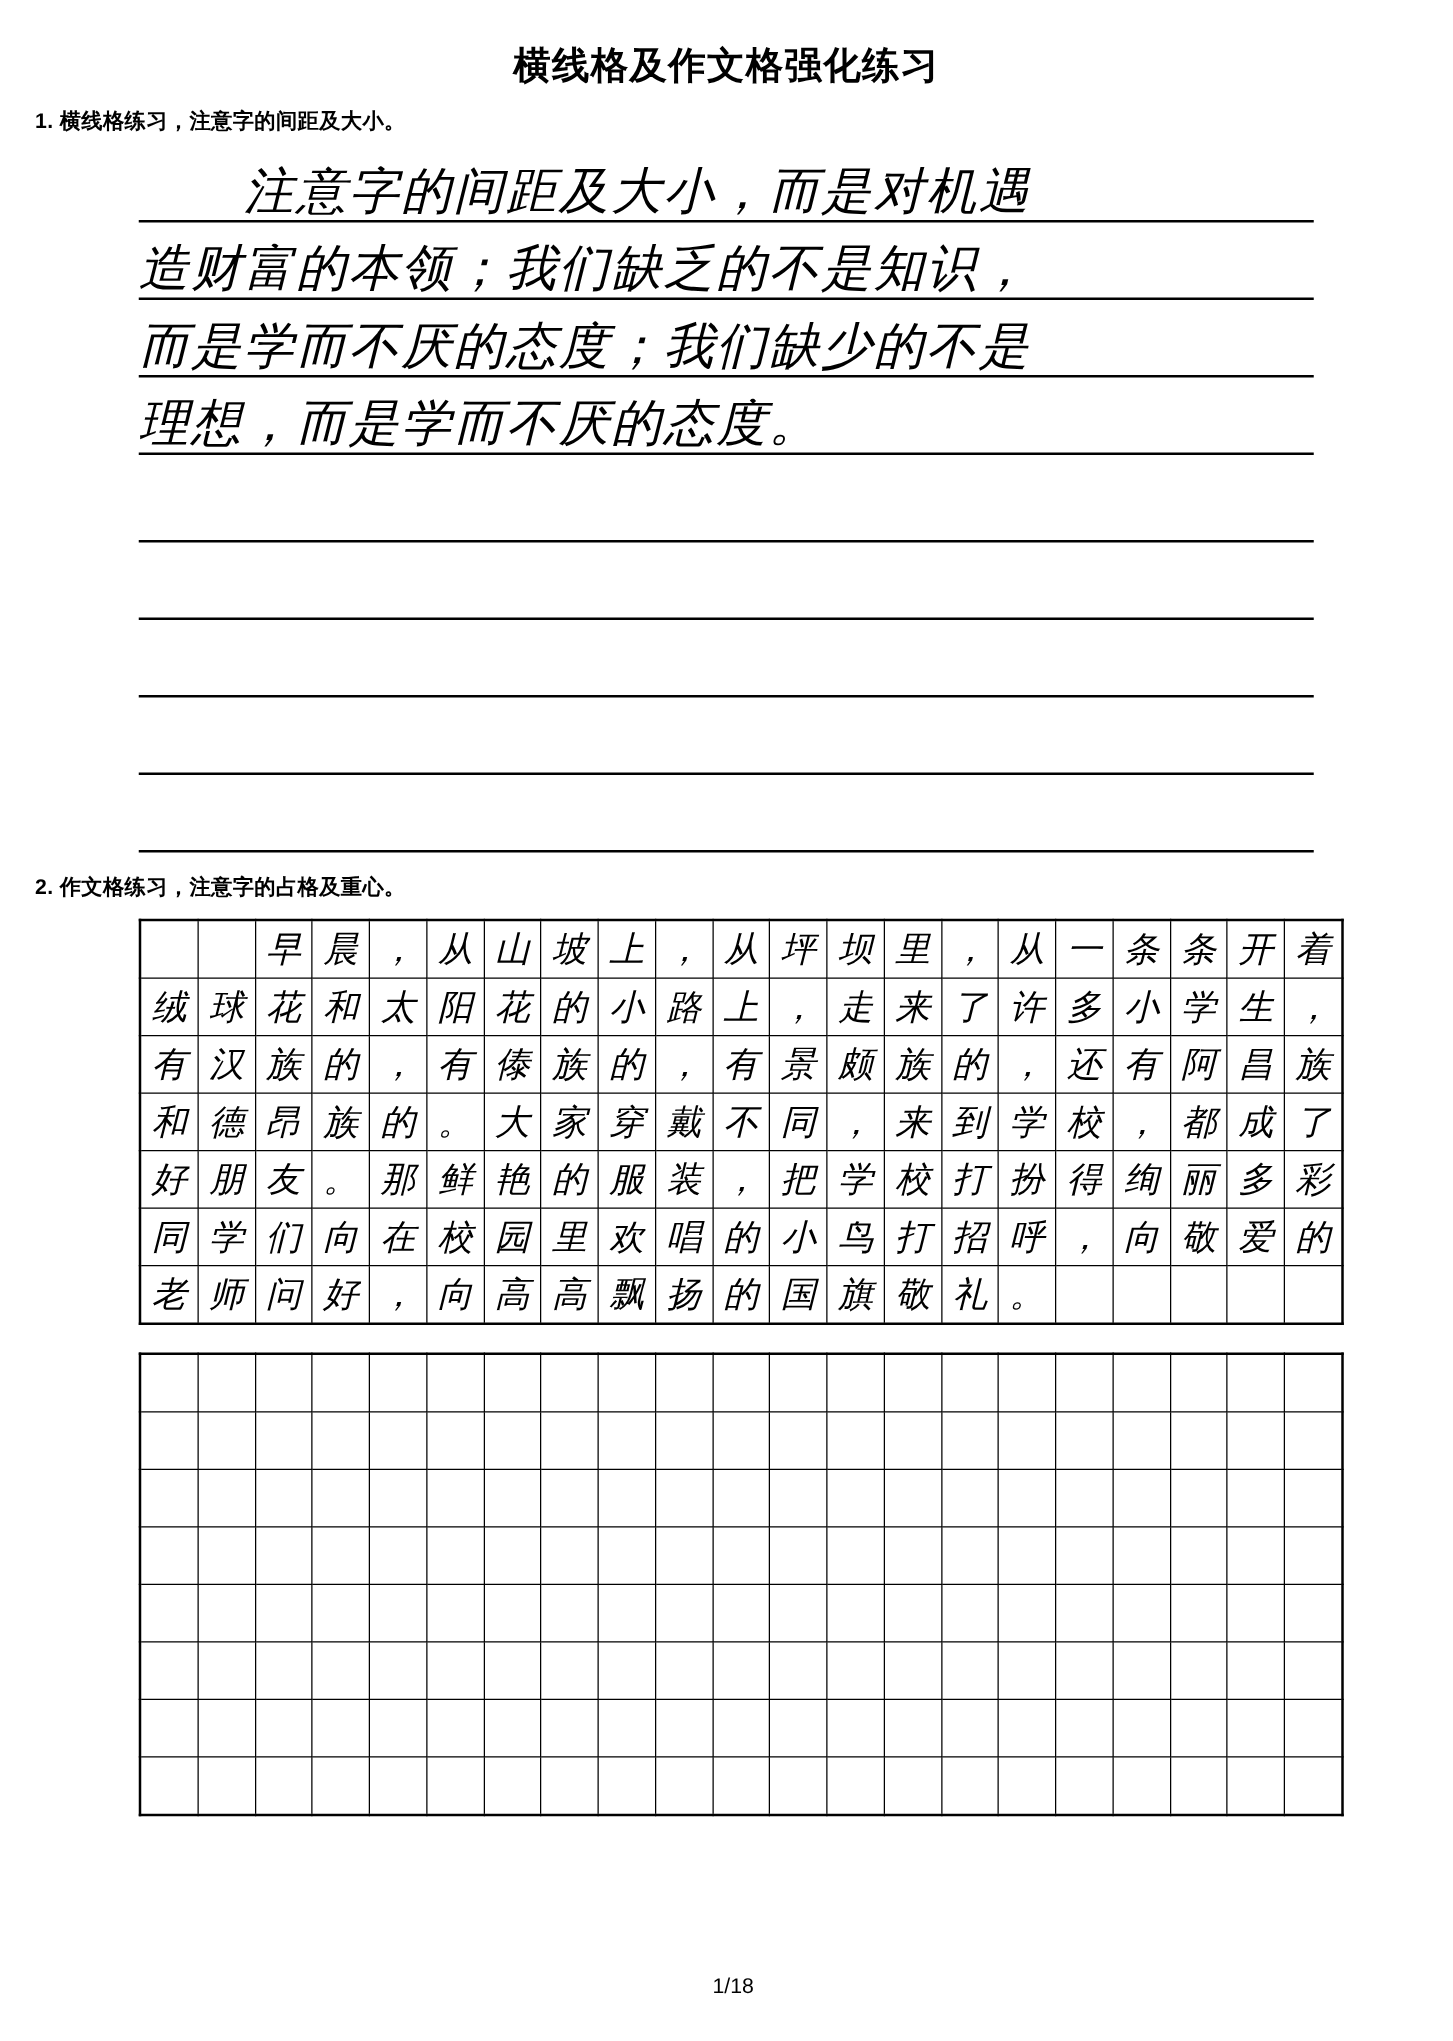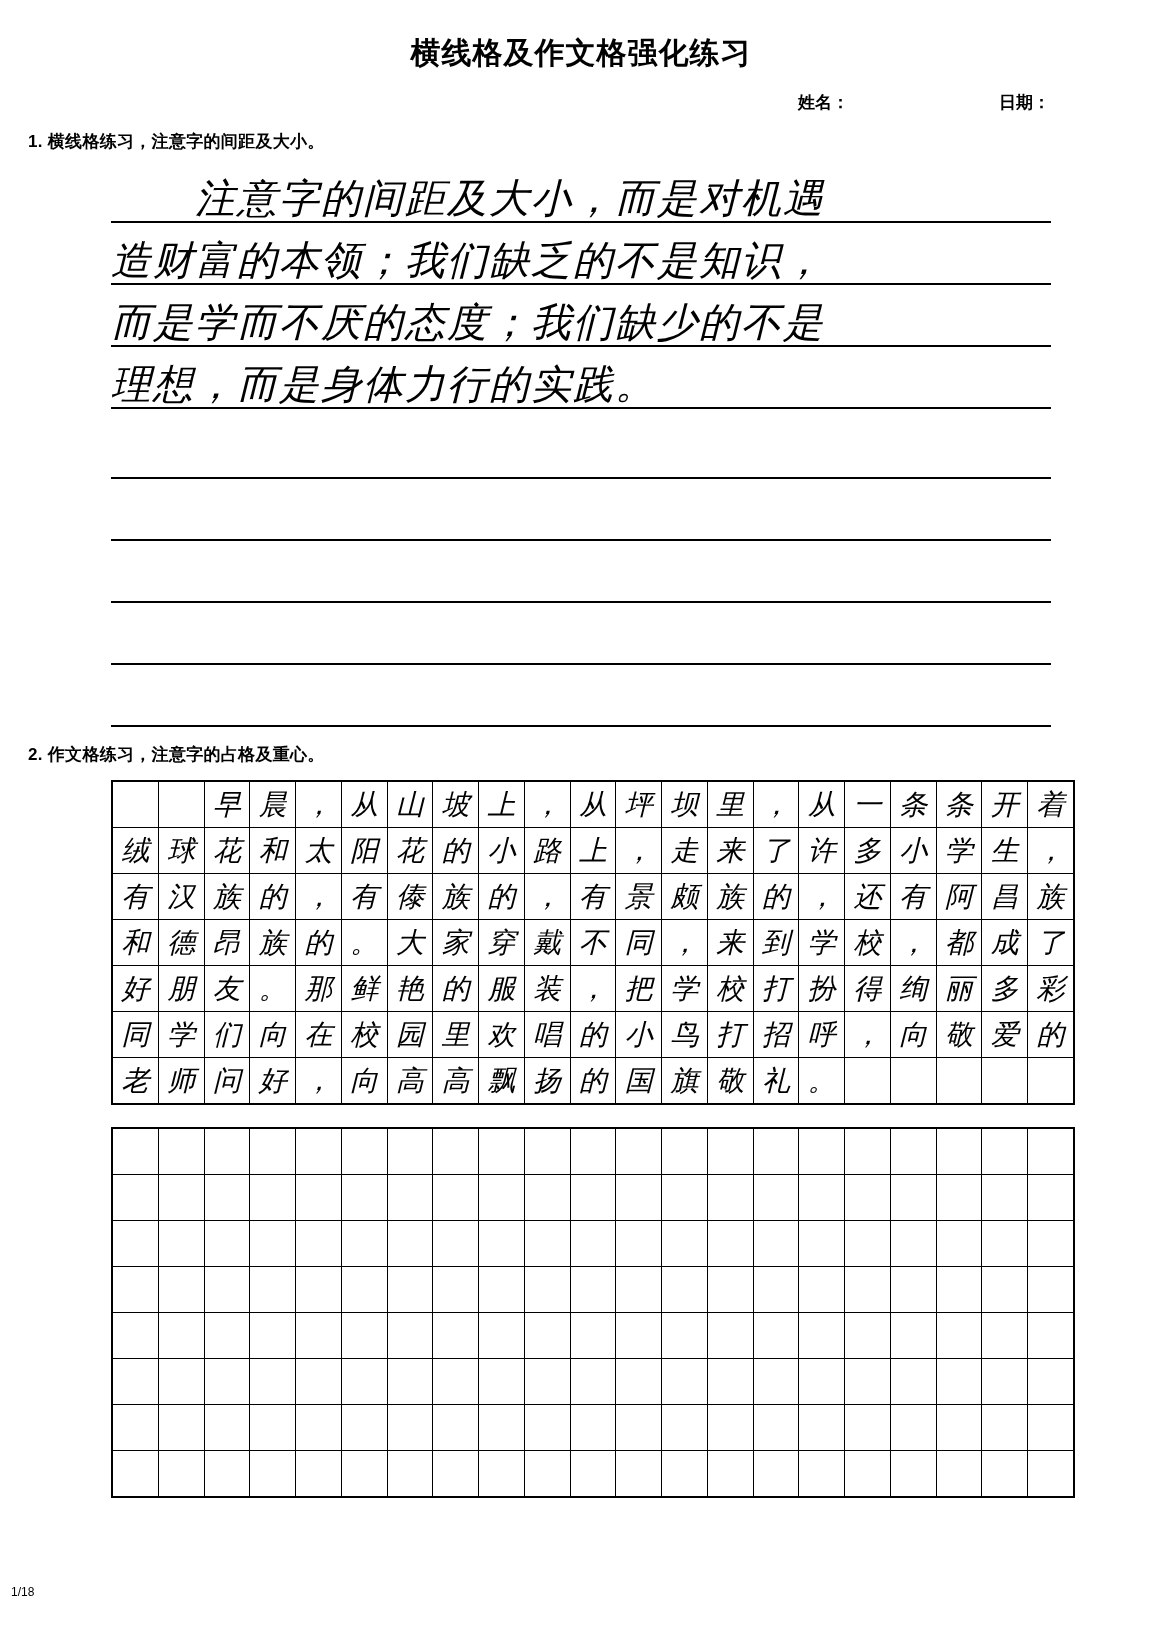--- a/index.html
+++ b/index.html
@@ -107,52 +107,49 @@
   }
   table.cgrid.empty td { height: 45px; }
   table.cgrid.empty { margin-top: 22px; }
 
   
   .footer {
     position: absolute;
     left: 0;
     right: 0;
     bottom: 34px;
-    font-size: 12px;
+    text-align: center;
+    font-size: 17px;
     padding-left: 11px;
   }
 </style>
 </head>
 <body>
 
 <div class="page">
 
   <div class="title">横线格及作文格强化练习</div>
 
-  <div class="meta-row">
-    <span class="meta-field meta-name">姓名：</span>
-    <span class="meta-field">日期：</span>
-  </div>
 
   <div class="section-heading">
     <span class="section-num">1.</span><span>横线格练习，注意字的间距及大小。</span>
   </div>
 
   <div class="ruled-block">
     <div class="ruled-line indent">
       <span class="hw">注意字的间距及大小，而是对机遇</span>
     </div>
     <div class="ruled-line">
       <span class="hw">造财富的本领；我们缺乏的不是知识，</span>
     </div>
     <div class="ruled-line">
       <span class="hw">而是学而不厌的态度；我们缺少的不是</span>
     </div>
     <div class="ruled-line">
-      <span class="hw">理想，而是身体力行的实践。</span>
+      <span class="hw">理想，而是学而不厌的态度。</span>
     </div>
     <div class="ruled-spacer"></div>
     <div class="ruled-line blank"></div>
     <div class="ruled-line blank"></div>
     <div class="ruled-line blank"></div>
     <div class="ruled-line blank"></div>
     <div class="ruled-line blank"></div>
   </div>
 
   <div class="section-heading">

